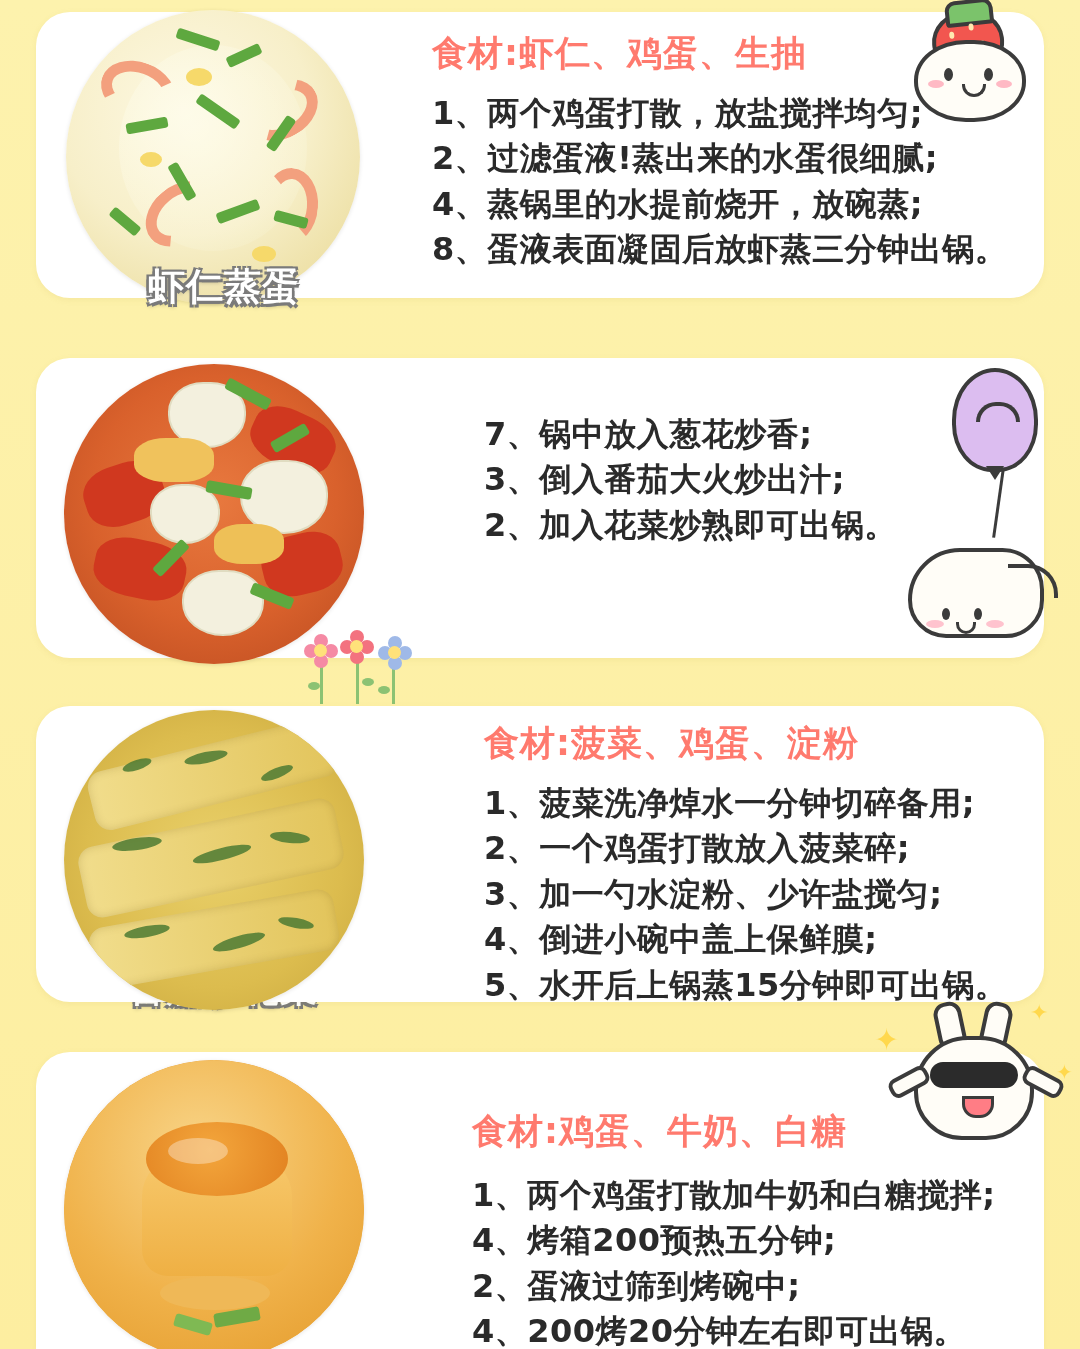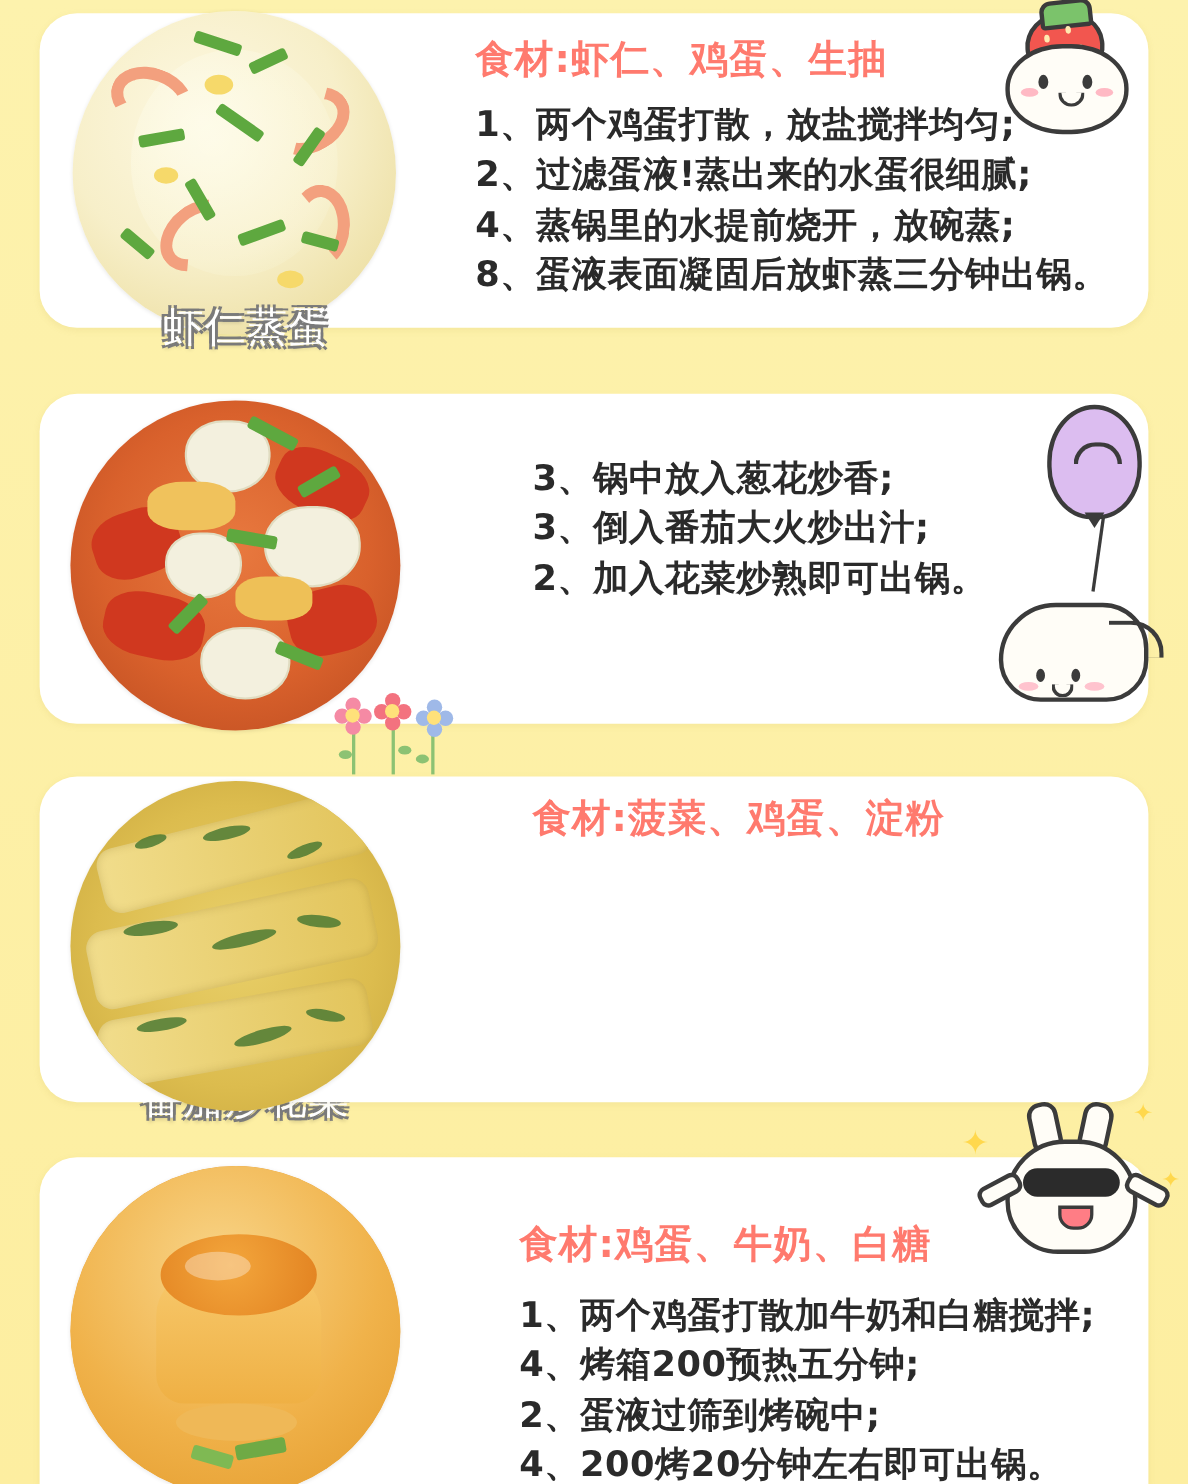--- a/index.html
+++ b/index.html
@@ -44,30 +44,29 @@
     overflow: hidden;
     box-shadow: 0 1px 4px rgba(0,0,0,0.10);
   }
   .photo .pimg {
     position: absolute;
     inset: 0;
   }
   .dish-label {
     position: absolute;
     font-family: "DejaVu Sans", sans-serif;
-    font-weight: normal;
+    font-weight: bold;
     color: #ffffff;
     font-size: 37px;
     letter-spacing: 1px;
     text-shadow:
       -2.5px -2.5px 0 #7a7a7a, 2.5px -2.5px 0 #7a7a7a,
       -2.5px 2.5px 0 #7a7a7a, 2.5px 2.5px 0 #7a7a7a,
       0 3px 4px rgba(0,0,0,0.25);
     white-space: nowrap;
-    margin-top: 11px;
   }
 
   .content {
     position: absolute;
   }
   .ingredients {
     font-size: 35px;
     font-weight: bold;
     color: #ff7a6e;
     letter-spacing: 1px;
@@ -304,21 +303,21 @@
           <span class="scallion" style="left:206px;top:68px;width:40px;height:12px;transform:rotate(-30deg);"></span>
           <span class="scallion" style="left:142px;top:120px;width:46px;height:12px;transform:rotate(10deg);"></span>
           <span class="scallion" style="left:86px;top:188px;width:42px;height:12px;transform:rotate(-46deg);"></span>
           <span class="scallion" style="left:186px;top:226px;width:44px;height:12px;transform:rotate(22deg);"></span>
         </div>
       </div>
       <div class="dish-label" style="left:92px;top:606px;">番茄炒花菜</div>
 
       <div class="content" style="left:448px;top:38px;">
         <ul class="steps" style="margin-top:16px;">
-          <li>3、锅中放入葱花炒香;</li>
+          <li>7、锅中放入葱花炒香;</li>
           <li>3、倒入番茄大火炒出汁;</li>
           <li>2、加入花菜炒熟即可出锅。</li>
         </ul>
       </div>
     </div>
   </div>
 
   <div class="deco" style="right:20px;top:360px;width:190px;height:300px;">
     <div class="balloon">
         <span class="bface"></span>
@@ -380,20 +379,27 @@
           <span class="sgreen" style="left:128px;top:138px;width:60px;height:12px;transform:rotate(-14deg);"></span>
           <span class="sgreen" style="left:206px;top:122px;width:40px;height:11px;transform:rotate(6deg);"></span>
           <span class="sgreen" style="left:60px;top:216px;width:46px;height:11px;transform:rotate(-10deg);"></span>
           <span class="sgreen" style="left:148px;top:226px;width:54px;height:12px;transform:rotate(-16deg);"></span>
           <span class="sgreen" style="left:214px;top:208px;width:36px;height:10px;transform:rotate(10deg);"></span>
         </div>
       </div>
 
       <div class="content" style="left:448px;top:14px;">
         <div class="ingredients">食材:菠菜、鸡蛋、淀粉</div>
+        <ul class="steps" style="margin-top:14px;">
+          <li>1、菠菜洗净焯水一分钟切碎备用;</li>
+          <li>2、一个鸡蛋打散放入菠菜碎;</li>
+          <li>3、加一勺水淀粉、少许盐搅匀;</li>
+          <li>4、倒进小碗中盖上保鲜膜;</li>
+          <li>5、水开后上锅蒸15分钟即可出锅。</li>
+        </ul>
       </div>
     </div>
   </div>
 
   <div class="card" style="top:1052px;height:297px;border-radius:34px 34px 0 0;">
     <div class="card-inner">
       <div class="photo pudding" style="left:28px;top:8px;width:300px;height:300px;">
         <div class="pimg">
           <span class="blob" style="left:0;top:0;width:300px;height:300px;background:radial-gradient(circle at 45% 30%,#f8d487 0%,#f0b24a 55%,#e39a2b 100%);"></span>
           <span class="pud-body" style="left:78px;top:96px;width:150px;height:120px;"></span>

